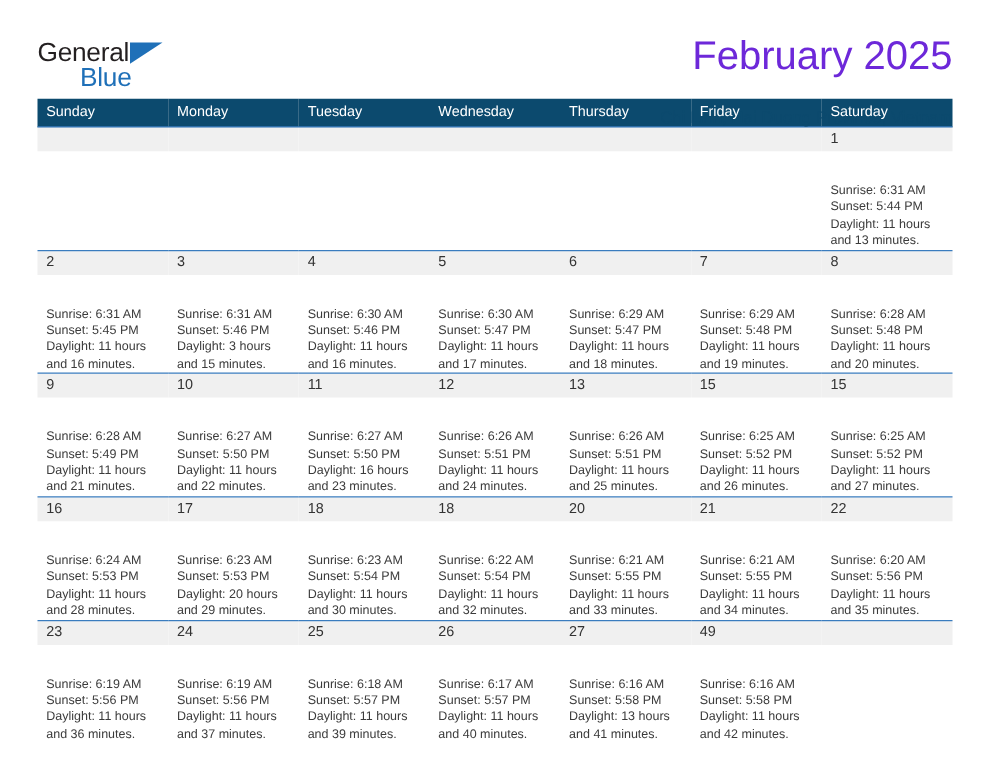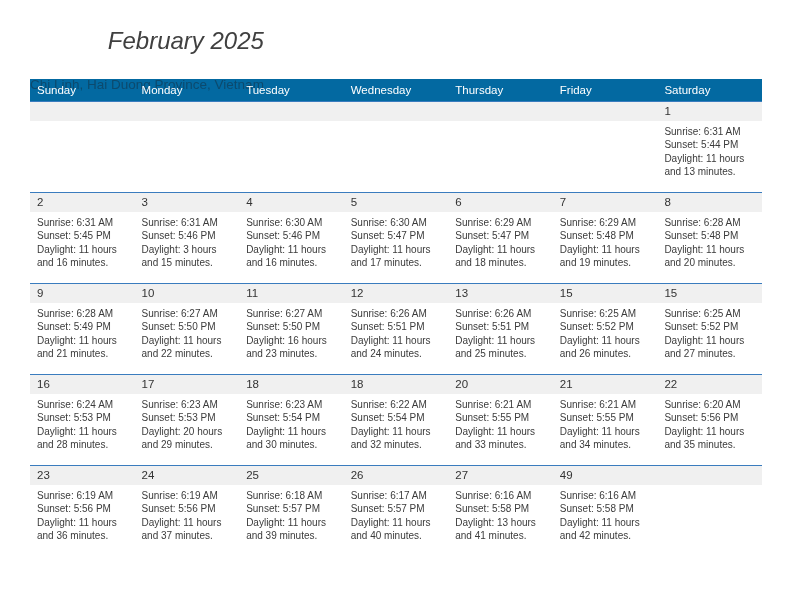--- a/index.html
+++ b/index.html
@@ -60,43 +60,42 @@
     top: 24px;
     font-size: 21px;
     color: #1f70b8;
     letter-spacing: -0.2px;
   }
   .title-block {
     text-align: right;
     padding-top: 0;
   }
   .cal-title {
-    font-size: 24px;
-    color: #404040;
+    font-size: 32px;
+    color: #6d28d9;
     line-height: 1.05;
     font-weight: normal;
     margin: 0;
-    font-style: italic;
   }
   .cal-subtitle {
     font-size: 13.5px;
     color: #0c4a6e;
     margin-top: 25px;
     line-height: 1.1;
   }
 
   
   .cal {
     margin-top: 7px;
     width: 732px;
     border-collapse: collapse;
     table-layout: fixed;
   }
   .cal th {
-    background: #0369a1;
+    background: #0c4a6e;
     color: #ffffff;
     font-size: 11.5px;
     font-weight: normal;
     text-align: left;
     padding: 5px 0 5px 7px;
     height: 11px;
     border: none;
   }
   .cal td {
     vertical-align: top;
@@ -114,35 +113,41 @@
     line-height: 13px;
   }
   .daynum.blank {
     color: transparent;
   }
   .info {
     padding: 4px 6px 0 7px;
     font-size: 10px;
     line-height: 13.4px;
     color: #3b3b3b;
+    margin-top: 21px;
   }
   .info div {
     white-space: nowrap;
   }
   .info .daylight {
     white-space: normal;
   }
 </style>
 </head>
 <body>
 
 <div class="page">
 
   <div class="header">
 
+    <div class="logo">
+      <span class="logo-general">General</span>
+      <span class="logo-tri"></span>
+      <span class="logo-blue">Blue</span>
+    </div>
 
     <div class="title-block">
       <h1 class="cal-title">February 2025</h1>
       <div class="cal-subtitle">Chi Linh, Hai Duong Province, Vietnam</div>
     </div>
 
   </div>
 
   <table class="cal">
     <thead>

